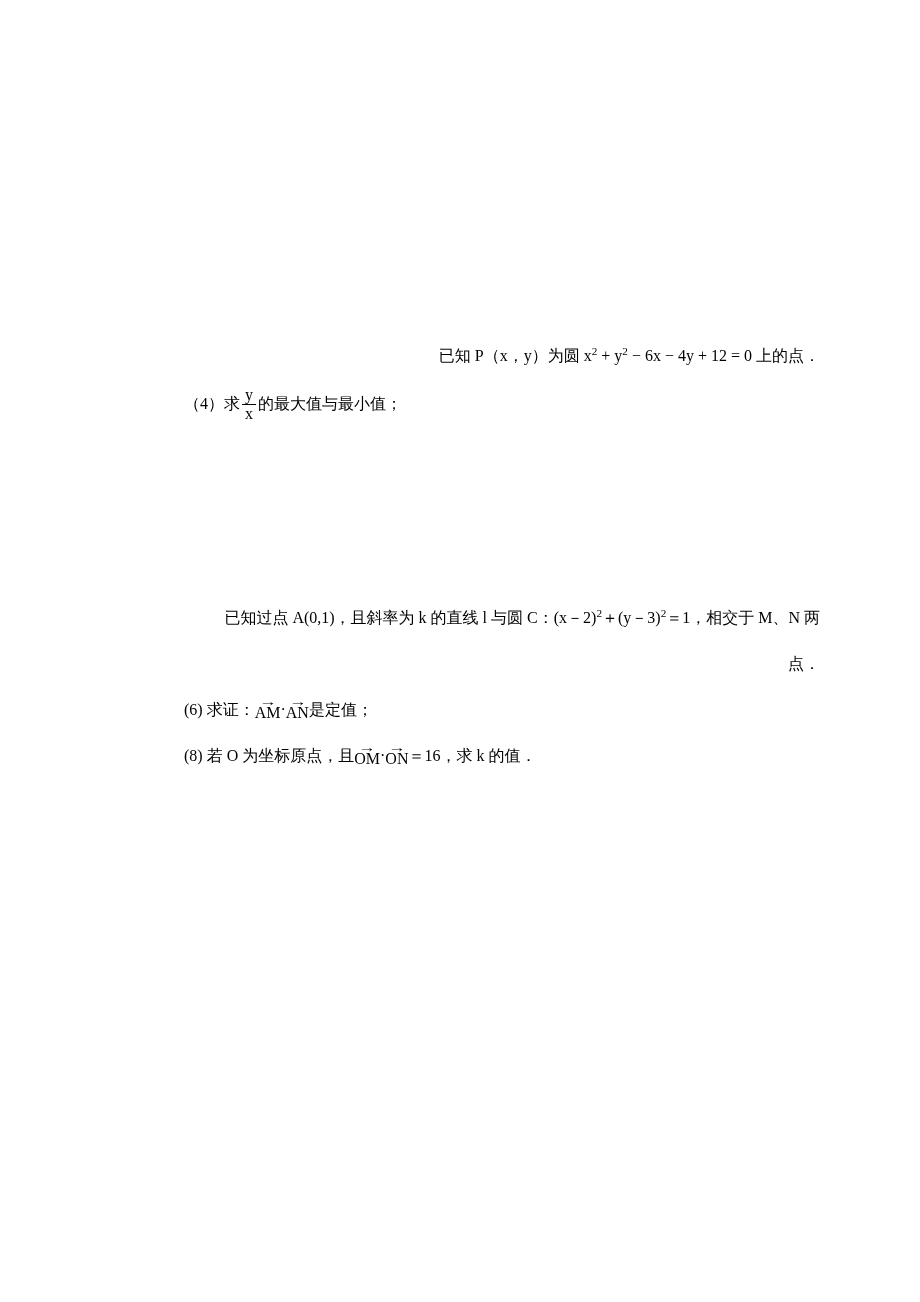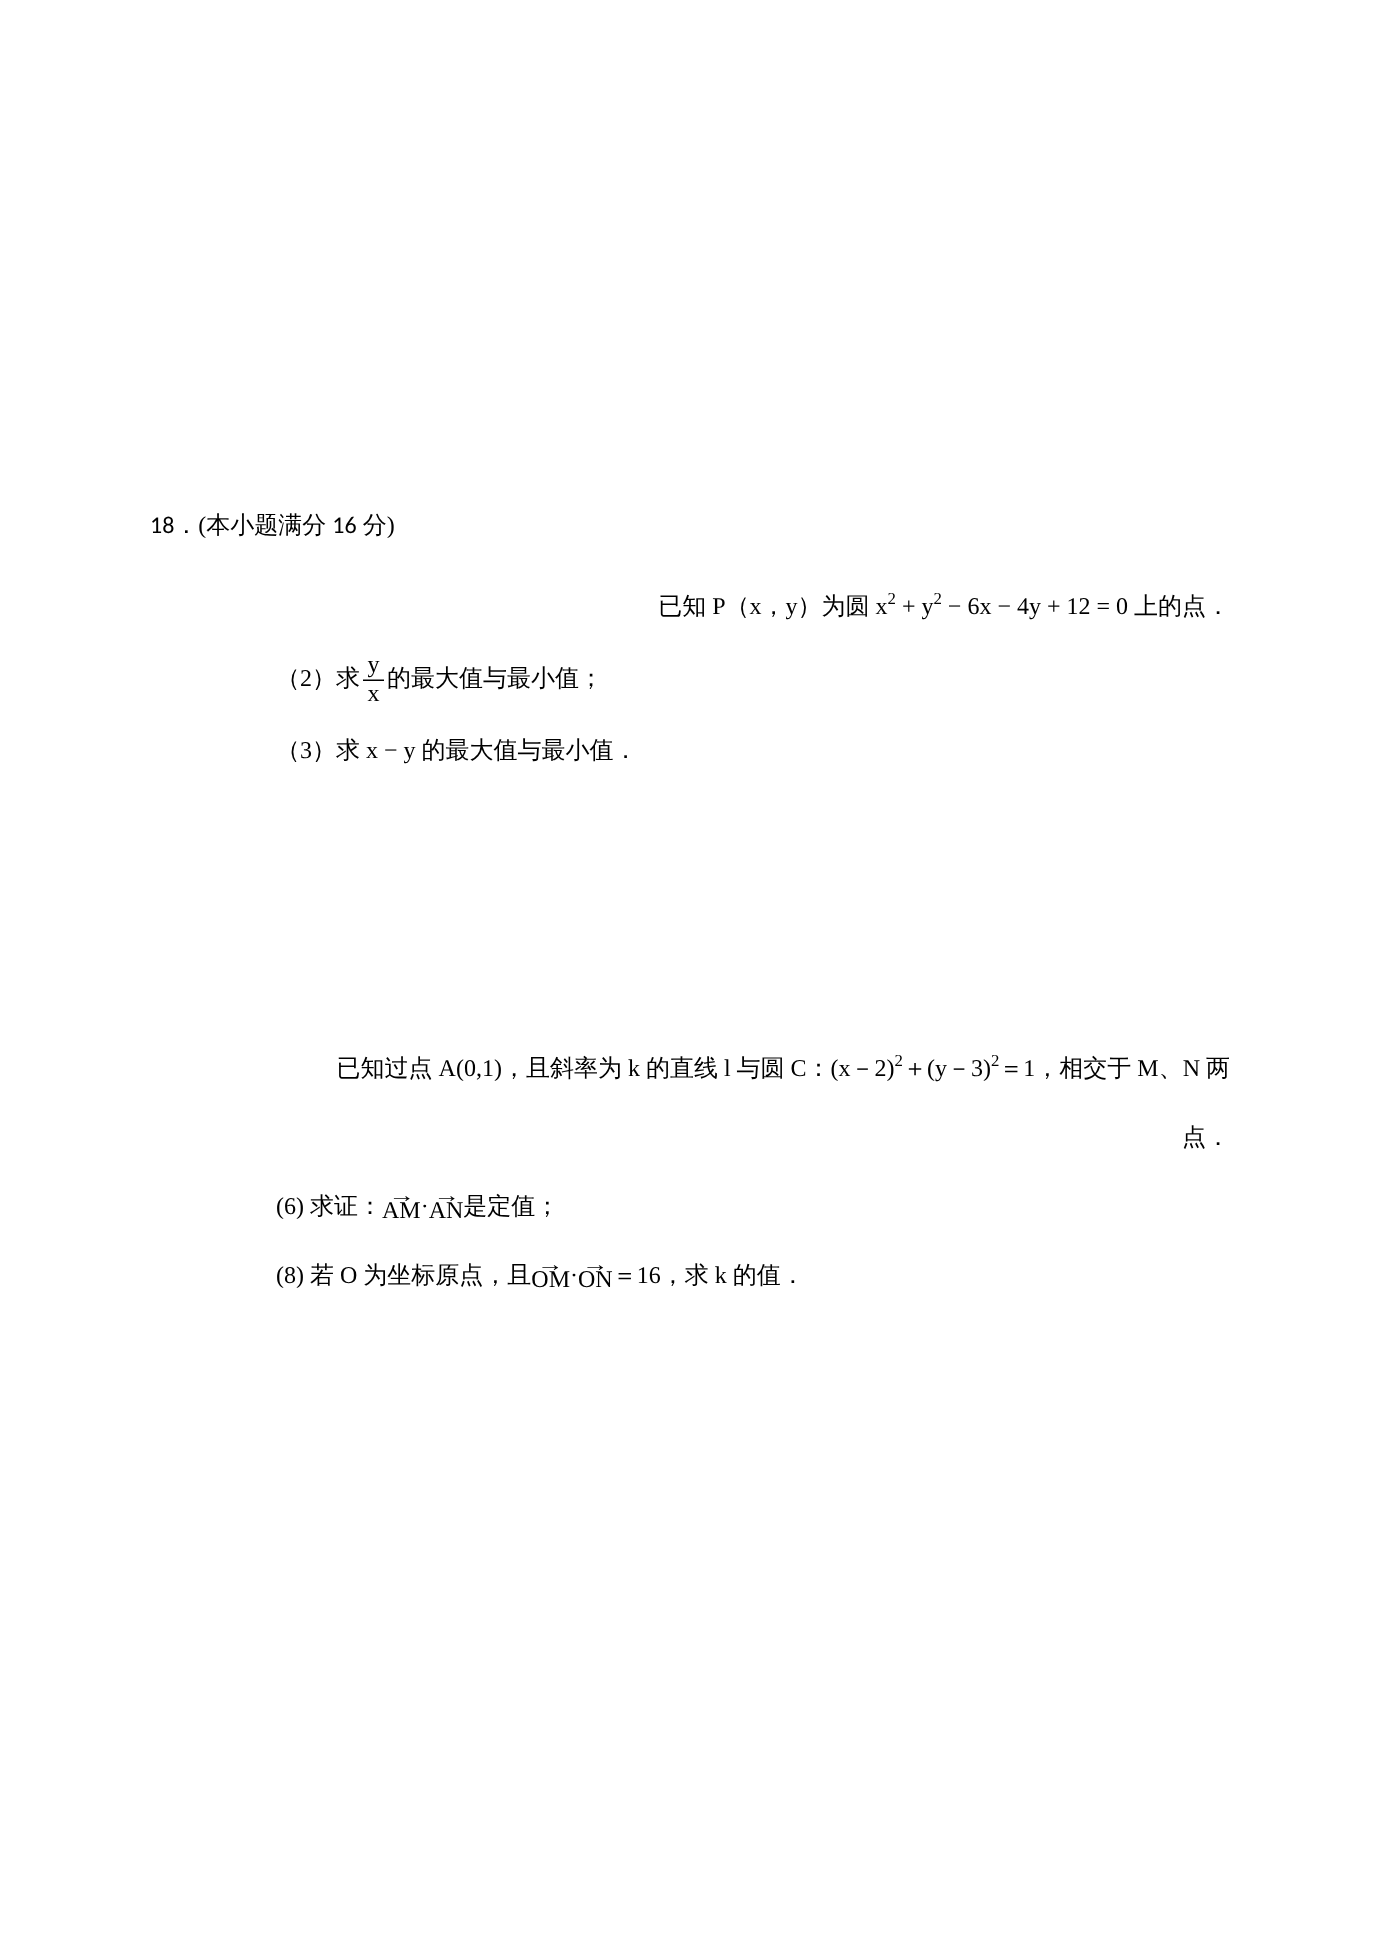--- a/index.html
+++ b/index.html
@@ -86,43 +86,37 @@
   .sans {
     font-family: Calibri, Arial, sans-serif;
   }
 </style>
 </head>
 <body>
 
 <div class="page">
 
   <div class="problem">
-    <div class="header">
-      <span class="sans">18</span><span>．(本小题满分 </span><span class="sans">16</span><span> 分)</span>
-    </div>
     <div class="body">
       <div class="line">
         <span>已知 P（x，y）为圆 </span><span class="math"><span>x</span><sup>2</sup><span> + y</span><sup>2</sup><span> − 6x − 4y + 12 = 0</span></span><span> 上的点．</span>
       </div>
 
       <div class="item">
         <div class="item-row">
-          <span class="item-label">（2）求 </span>
+          <span class="item-label">（4）求 </span>
           <span class="frac">
             <span class="num-top">y</span>
             <span class="den">x</span>
           </span>
           <span> 的最大值与最小值；</span>
         </div>
       </div>
 
 
-      <div class="item">
-        <span>（3）求 </span><span class="math">x − y</span><span> 的最大值与最小值．</span>
-      </div>
     </div>
   </div>
 
   <div class="problem">
     <div class="body">
       <div class="line">
         <span>已知过点 A(0,1)，且斜率为 k 的直线 l 与圆 C：(x－2)</span><sup class="math">2</sup><span>＋(y－3)</span><sup class="math">2</sup><span>＝1，相交于 M、N 两</span>
       </div>
       <div class="line hang">
         <span>点．</span>

